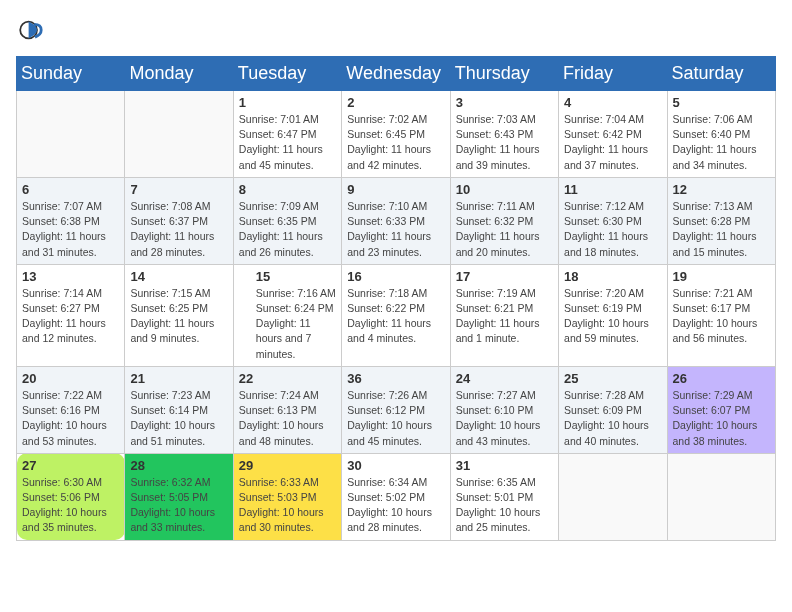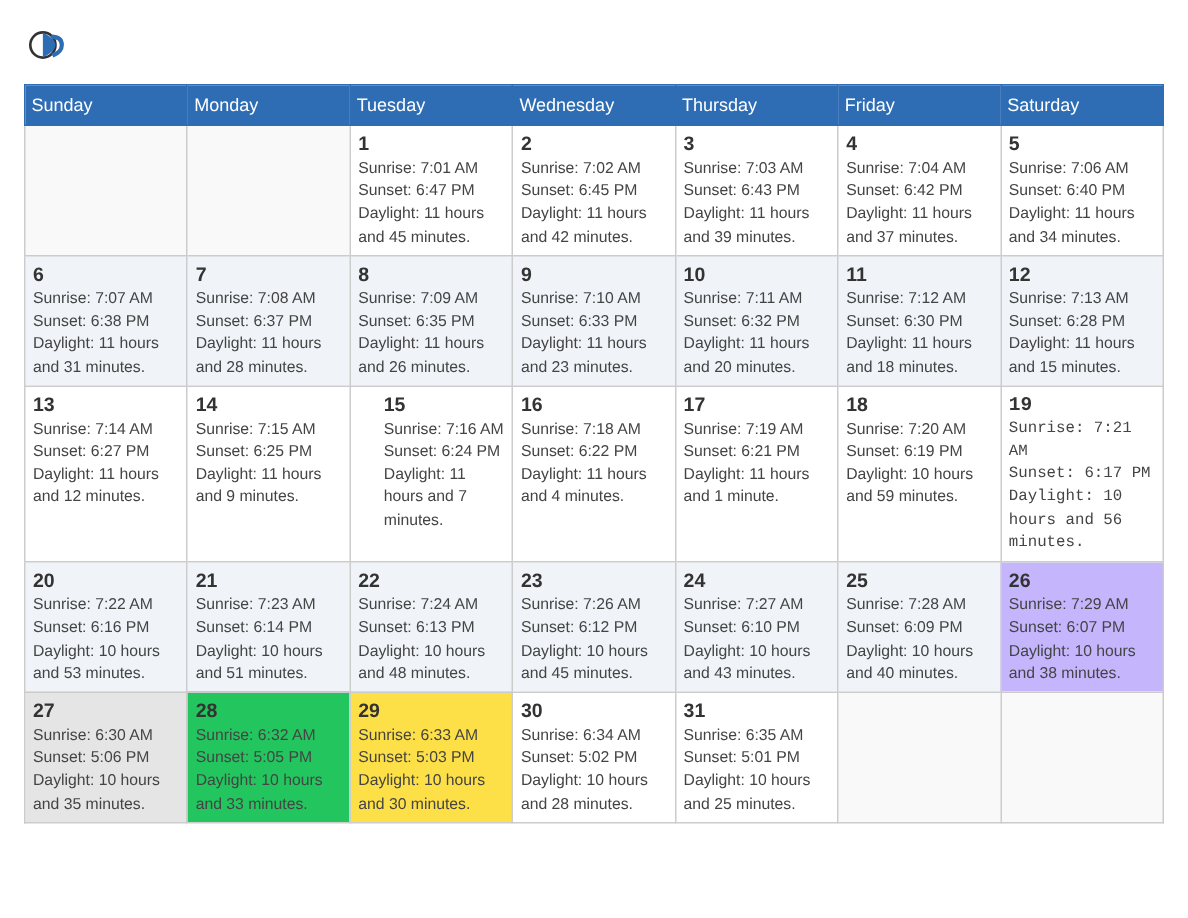--- a/index.html
+++ b/index.html
@@ -50,21 +50,21 @@
     .calendar {
       width: 100%;
       border-collapse: collapse;
       font-size: 11px;
     }
     .calendar th {
       background: #2e6db4;
       color: #fff;
       padding: 6px 4px;
       text-align: left;
-      font-size: 12px;
+      font-size: 18px;
       font-weight: normal;
       border: 1px solid #2e6db4;
     }
     .calendar td {
       border: 1px solid #ccc;
       vertical-align: top;
       padding: 4px 5px;
       width: 108px;
       min-height: 80px;
       background: #fff;
@@ -196,57 +196,57 @@
           <div class="day-info">Sunrise: 7:18 AM<br>Sunset: 6:22 PM<br>Daylight: 11 hours and 4 minutes.</div>
         </td>
         <td style="background: rgb(255, 255, 255);">
           <span class="day-number">17</span>
           <div class="day-info">Sunrise: 7:19 AM<br>Sunset: 6:21 PM<br>Daylight: 11 hours and 1 minute.</div>
         </td>
         <td style="background: rgb(255, 255, 255);">
           <span class="day-number">18</span>
           <div class="day-info">Sunrise: 7:20 AM<br>Sunset: 6:19 PM<br>Daylight: 10 hours and 59 minutes.</div>
         </td>
-        <td style="background: rgb(255, 255, 255); font-family: Liberation Mono, monospace;">
+        <td style="background: rgb(255, 255, 255);">
           <span class="day-number">19</span>
           <div class="day-info">Sunrise: 7:21 AM<br>Sunset: 6:17 PM<br>Daylight: 10 hours and 56 minutes.</div>
         </td>
       </tr>
       <tr>
         <td style="background: rgb(240, 244, 248);">
           <span class="day-number">20</span>
           <div class="day-info">Sunrise: 7:22 AM<br>Sunset: 6:16 PM<br>Daylight: 10 hours and 53 minutes.</div>
         </td>
         <td style="background: rgb(240, 244, 248);">
           <span class="day-number">21</span>
           <div class="day-info">Sunrise: 7:23 AM<br>Sunset: 6:14 PM<br>Daylight: 10 hours and 51 minutes.</div>
         </td>
         <td style="background: rgb(240, 244, 248);">
           <span class="day-number">22</span>
           <div class="day-info">Sunrise: 7:24 AM<br>Sunset: 6:13 PM<br>Daylight: 10 hours and 48 minutes.</div>
         </td>
         <td style="background: rgb(240, 244, 248);">
-          <span class="day-number">23</span>
+          <span class="day-number">36</span>
           <div class="day-info">Sunrise: 7:26 AM<br>Sunset: 6:12 PM<br>Daylight: 10 hours and 45 minutes.</div>
         </td>
         <td style="background: rgb(240, 244, 248);">
           <span class="day-number">24</span>
           <div class="day-info">Sunrise: 7:27 AM<br>Sunset: 6:10 PM<br>Daylight: 10 hours and 43 minutes.</div>
         </td>
         <td style="background: rgb(240, 244, 248);">
           <span class="day-number">25</span>
           <div class="day-info">Sunrise: 7:28 AM<br>Sunset: 6:09 PM<br>Daylight: 10 hours and 40 minutes.</div>
         </td>
         <td style="background: #c4b5fd;">
           <span class="day-number">26</span>
           <div class="day-info">Sunrise: 7:29 AM<br>Sunset: 6:07 PM<br>Daylight: 10 hours and 38 minutes.</div>
         </td>
       </tr>
       <tr>
-        <td style="background: #e5e5e5;">
+        <td style="background: #bef264; border-radius: 10px;">
           <span class="day-number">27</span>
           <div class="day-info">Sunrise: 6:30 AM<br>Sunset: 5:06 PM<br>Daylight: 10 hours and 35 minutes.</div>
         </td>
         <td style="background: #22c55e; margin-top: 41px;">
           <span class="day-number">28</span>
           <div class="day-info">Sunrise: 6:32 AM<br>Sunset: 5:05 PM<br>Daylight: 10 hours and 33 minutes.</div>
         </td>
         <td style="background: #fde047;">
           <span class="day-number">29</span>
           <div class="day-info">Sunrise: 6:33 AM<br>Sunset: 5:03 PM<br>Daylight: 10 hours and 30 minutes.</div>

